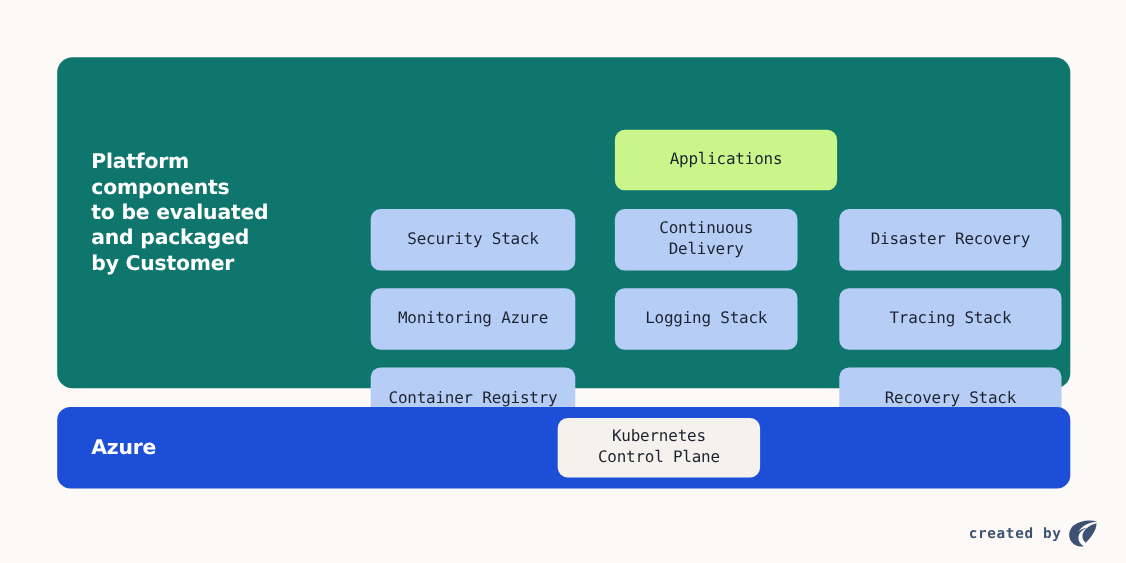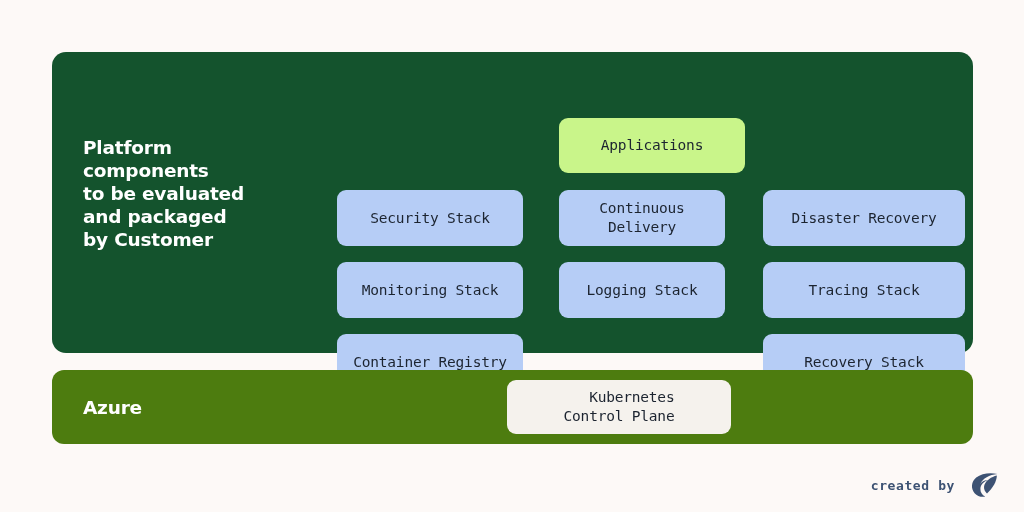--- a/index.html
+++ b/index.html
@@ -20,21 +20,21 @@
     inset: 0;
   }
 
   
   .platform-panel {
     position: absolute;
     left: 52px;
     top: 52px;
     width: 921px;
     height: 301px;
-    background: #14532d;
+    background: #0f766e;
     border-radius: 14px;
     box-sizing: border-box;
   }
 
   .platform-label {
     position: absolute;
     left: 31px;
     top: 84px;
     width: 230px;
     color: #ffffff;
@@ -60,21 +60,21 @@
     line-height: 19px;
     color: #1c2430;
     letter-spacing: -0.2px;
     white-space: pre-line;
   }
 
   .comp-box.applications {
     background: #c9f58a;
     left: 507px;
     top: 66px;
-    width: 186px;
+    width: 202px;
     height: 55px;
   }
 
   .comp-box.blue {
     background: #b6cdf6;
     height: 56px;
   }
 
   .col-a { left: 285px; width: 186px; }
   .col-b { left: 507px; width: 166px; }
@@ -84,66 +84,66 @@
   .row-2 { top: 210px; }
   .row-3 { top: 282px; }
 
   
   .azure-panel {
     position: absolute;
     left: 52px;
     top: 370px;
     width: 921px;
     height: 74px;
-    background: #4d7c0f;
+    background: #1d4ed8;
     border-radius: 12px;
     box-sizing: border-box;
   }
 
   .azure-label {
     position: absolute;
     left: 31px;
     top: 50%;
     transform: translateY(-50%);
     color: #ffffff;
     font-family: "DejaVu Sans", sans-serif;
     font-weight: bold;
     font-size: 18.5px;
     letter-spacing: -0.2px;
   }
 
   .k8s-box {
     position: absolute;
     left: 455px;
     top: 10px;
-    width: 224px;
+    width: 184px;
     height: 54px;
     background: #f5f2ed;
     border-radius: 9px;
     display: flex;
     align-items: center;
     justify-content: center;
-    text-align: right;
+    text-align: center;
     font-family: "DejaVu Sans Mono", monospace;
     font-size: 14.5px;
     line-height: 19px;
     color: #1c2430;
     letter-spacing: -0.2px;
     white-space: pre-line;
   }
 
   
   .credit {
     position: absolute;
     right: 24px;
     top: 470px;
     height: 30px;
     display: flex;
     align-items: center;
-    gap: 15px;
+    gap: 5px;
     text-align: center;
   }
 
   .credit-text {
     font-family: "DejaVu Sans Mono", monospace;
     font-size: 13px;
     font-weight: bold;
     color: #3d5273;
     letter-spacing: 0.6px;
   }
@@ -182,21 +182,21 @@
 and packaged
 by Customer</div>
 
     <div class="comp-box applications">Applications</div>
 
     <div class="comp-box blue col-a row-1">Security Stack</div>
     <div class="comp-box blue col-b row-1">Continuous
 Delivery</div>
     <div class="comp-box blue col-c row-1">Disaster Recovery</div>
 
-    <div class="comp-box blue col-a row-2">Monitoring Stack</div>
+    <div class="comp-box blue col-a row-2">Monitoring Azure</div>
     <div class="comp-box blue col-b row-2">Logging Stack</div>
     <div class="comp-box blue col-c row-2">Tracing Stack</div>
 
     <div class="comp-box blue col-a row-3">Container Registry</div>
     <div class="comp-box blue col-c row-3">Recovery Stack</div>
   </div>
 
   <div class="azure-panel">
     <div class="azure-label">Azure</div>
     <div class="k8s-box">Kubernetes

